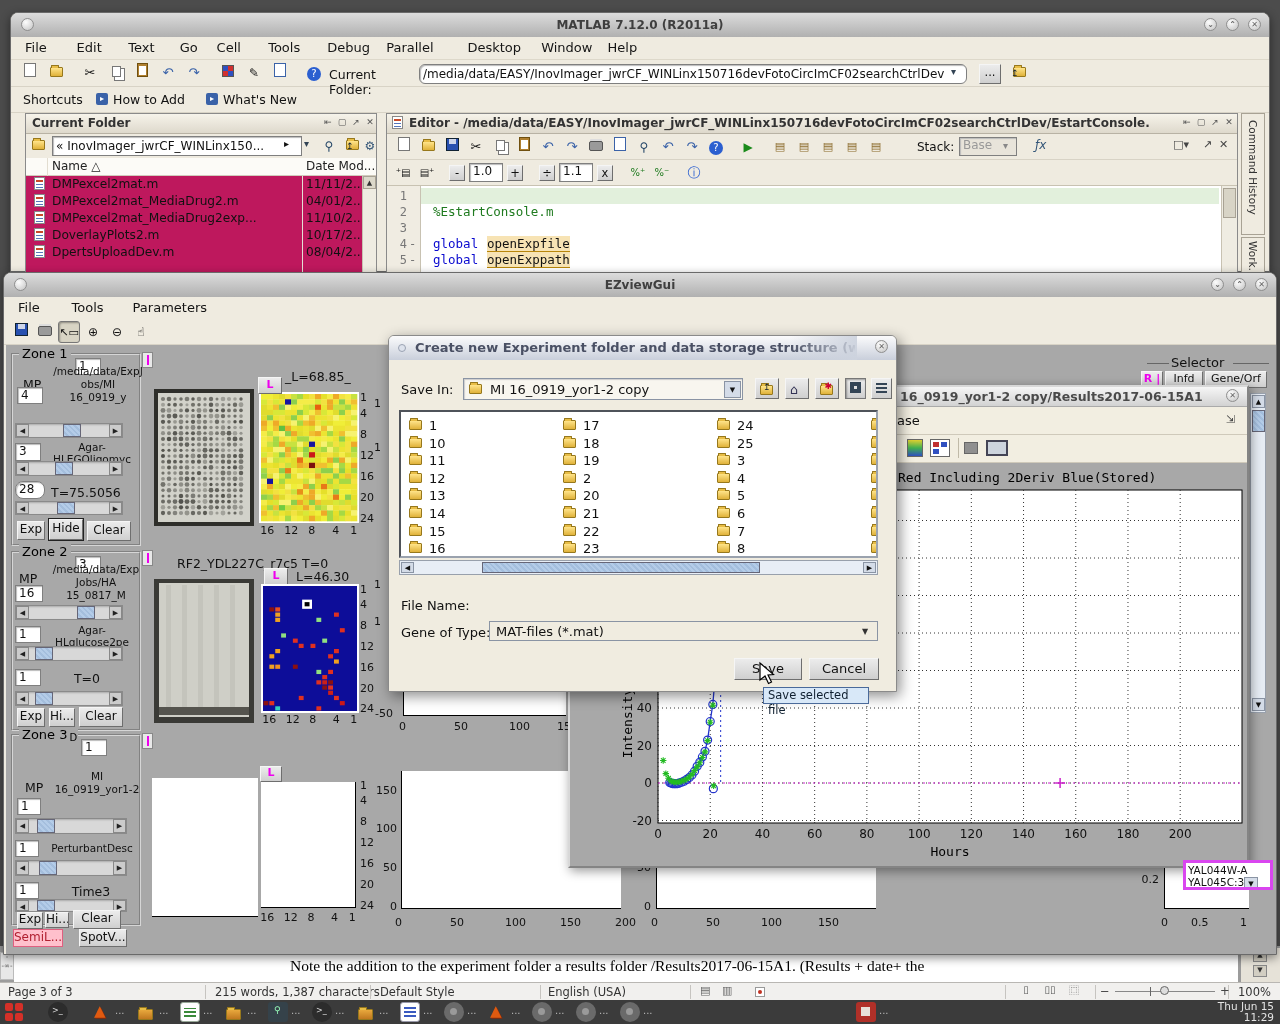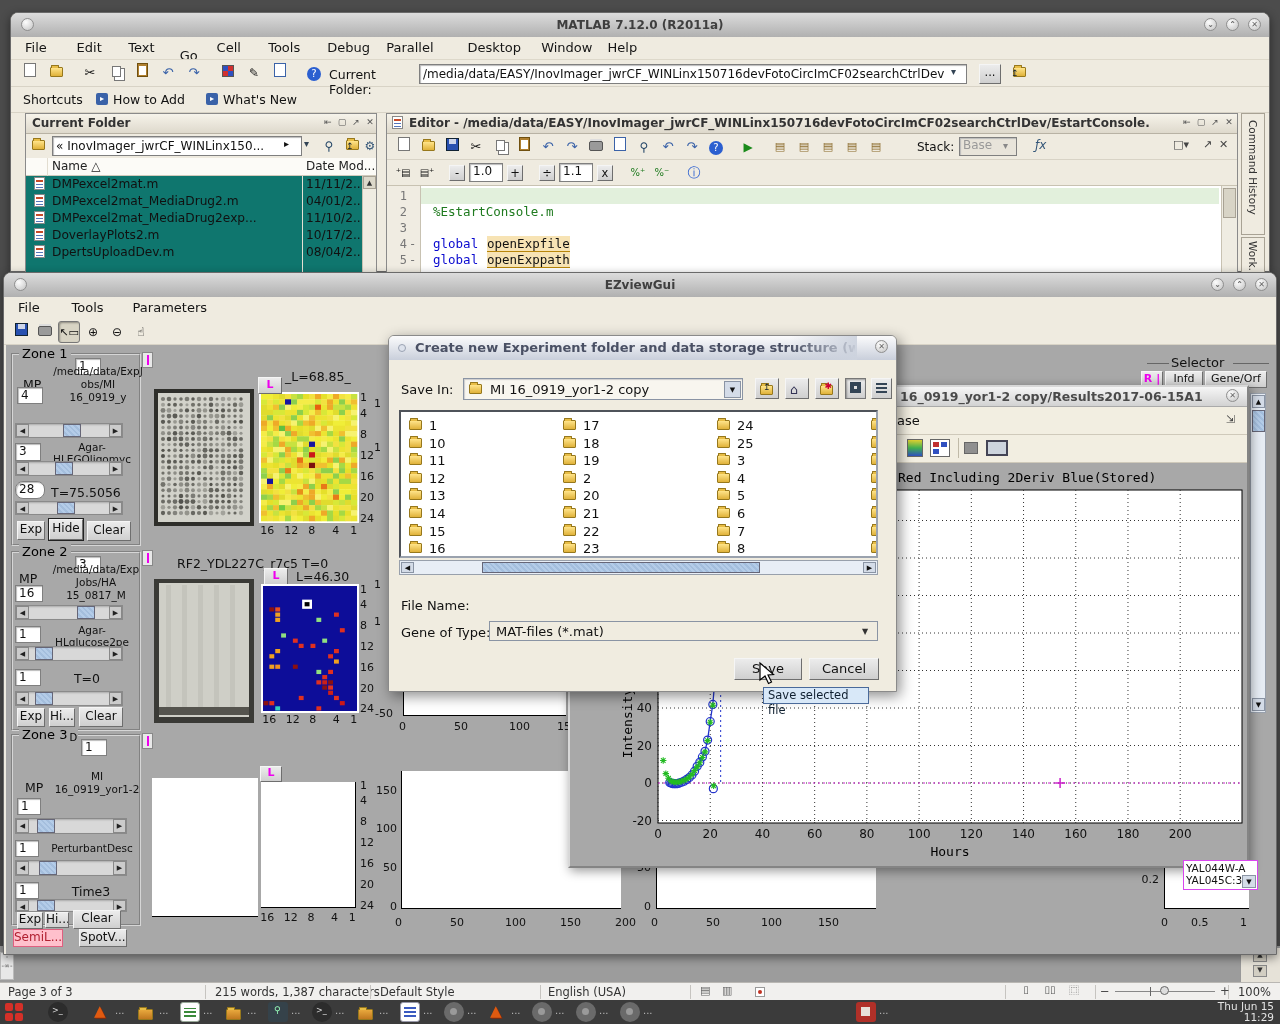--- a/index.html
+++ b/index.html
@@ -58,21 +58,21 @@
       <span class="circ" style="left:10px"></span>
       <span>MATLAB  7.12.0 (R2011a)</span>
       <span class="circ" style="right:52px">⌄</span>
       <span class="circ" style="right:30px">⌃</span>
       <span class="circ" style="right:8px">✕</span>
     </div>
     <div class="menubar" id="ml-menus" style="left:14px;top:24px;right:0;height:22px;">
         <span style="position: absolute; left: 0px; top: 3px;">File</span>
         <span style="position: absolute; left: 51.6px; top: 3px;">Edit</span>
         <span style="position: absolute; left: 103.2px; top: 3px;">Text</span>
-        <span style="position: absolute; left: 154.8px; top: 3px; margin-top: 8px;">Go</span>
+        <span style="position: absolute; left: 154.8px; top: 3px;">Go</span>
         <span style="position: absolute; left: 191.6px; top: 3px;">Cell</span>
         <span style="position: absolute; left: 243.2px; top: 3px;">Tools</span>
         <span style="position: absolute; left: 302.2px; top: 3px;">Debug</span>
         <span style="position: absolute; left: 361.2px; top: 3px;">Parallel</span>
         <span style="position: absolute; left: 442.4px; top: 3px;">Desktop</span>
         <span style="position: absolute; left: 516.2px; top: 3px;">Window</span>
         <span style="position: absolute; left: 582.6px; top: 3px;">Help</span>
       </div>
     <div class="abs" id="ml-toolbar" style="left:0;top:46px;right:0;height:28px;border-top:1px solid #ddd8ca;border-bottom:1px solid #d8d3c6;">
         <div class="tbtn" style="position: absolute; left: 8px; top: 2px; width: 22px; height: 22px;"><span class="page-ic"></span></div>
@@ -80,21 +80,21 @@
         <div class="tbtn" style="position: absolute; left: 68px; top: 2px; width: 22px; height: 22px;"><span style="font-size:13px">✂</span></div>
         <div class="tbtn" style="position: absolute; left: 94px; top: 2px; width: 22px; height: 22px;"><span class="page-ic" style="width:9px;height:11px;box-shadow:3px 3px 0 #fff,3px 3px 0 1px #777;"></span></div>
         <div class="tbtn" style="position: absolute; left: 120px; top: 2px; width: 22px; height: 22px;"><span style="display:inline-block;width:11px;height:14px;background:#b08030;border:1px solid #705010;"><span style="display:block;width:7px;height:9px;margin:2px auto 0;background:#fff;"></span></span></div>
         <div class="tbtn" style="position: absolute; left: 146px; top: 2px; width: 22px; height: 22px;"><span style="color:#3a62a8;font-size:13px">↶</span></div>
         <div class="tbtn" style="position: absolute; left: 172px; top: 2px; width: 22px; height: 22px;"><span style="color:#3a62a8;font-size:13px">↷</span></div>
         <div class="tbtn" style="position: absolute; left: 206px; top: 2px; width: 22px; height: 22px;"><span style="display:inline-block;width:12px;height:12px;background:conic-gradient(#d03030 0 25%,#3050c0 0 50%,#d03030 0 75%,#3050c0 0);border:1px solid #555;"></span></div>
         <div class="tbtn" style="position: absolute; left: 232px; top: 2px; width: 22px; height: 22px;"><span style="font-size:12px">✎</span></div>
         <div class="tbtn" style="position: absolute; left: 258px; top: 2px; width: 22px; height: 22px;"><span class="page-ic" style="border-color:#3a62a8"></span></div>
         <div class="tbtn" style="position: absolute; left: 292px; top: 2px; width: 22px; height: 22px;"><span style="display:inline-block;width:14px;height:14px;border-radius:50%;background:#2b5fd0;color:#fff;font-size:10px;line-height:14px;">?</span></div>
         <div style="position: absolute; left: 318px; top: 7px; width: 90px; height: 16px; font-size: 12.5px;">Current Folder:</div>
-        <div class="edit" style="position: absolute; left: 408px; top: 4px; width: 548px; height: 20px; font-size: 12px; line-height: 18px;">/media/data/EASY/InovImager_jwrCF_WINLinx150716devFotoCircImCF02searchCtrlDev</div>
+        <div class="edit" style="position: absolute; left: 408px; top: 4px; width: 548px; height: 20px; font-size: 12px; line-height: 18px; border-radius: 6px;">/media/data/EASY/InovImager_jwrCF_WINLinx150716devFotoCircImCF02searchCtrlDev</div>
         <div style="position: absolute; left: 940px; top: 6px; width: 14px; height: 16px; font-size: 10px; color: rgb(51, 68, 85);">▾</div>
         <div class="mbtn" style="position: absolute; left: 968px; top: 4px; width: 22px; height: 20px;">...</div>
         <div class="tbtn" style="position: absolute; left: 996px; top: 2px; width: 24px; height: 22px;"><span class="folder-ic"></span><span style="position:absolute;left:3px;top:0px;font-size:9px;color:#123;">↥</span></div>
       </div>
     <div class="abs" id="ml-shortcuts" style="left:0;top:74px;right:0;height:26px;border-bottom:1px solid #d8d3c6;">
         <div style="position: absolute; left: 12px; top: 5px; width: 70px; height: 16px; font-size: 12.5px;">Shortcuts</div>
         <div style="position: absolute; left: 85px; top: 6px; width: 12px; height: 12px; background: rgb(58, 98, 168); border-radius: 2px; color: rgb(255, 255, 255); font-size: 8px; text-align: center; line-height: 12px;">▸</div>
         <div style="position: absolute; left: 102px; top: 5px; width: 100px; height: 16px; font-size: 12.5px;">How to Add</div>
         <div style="position: absolute; left: 195px; top: 6px; width: 12px; height: 12px; background: rgb(58, 98, 168); border-radius: 2px; color: rgb(255, 255, 255); font-size: 8px; text-align: center; line-height: 12px;">▸</div>
         <div style="position: absolute; left: 212px; top: 5px; width: 100px; height: 16px; font-size: 12.5px;">What's New</div>
@@ -114,21 +114,21 @@
           <div style="position: absolute; left: 278px; top: 4px; width: 12px; height: 14px; font-size: 10px; color: rgb(51, 68, 85);">▾</div>
           <div class="tbtn" style="position: absolute; left: 292px; top: 1px; width: 22px; height: 22px;"><span style="font-size:12px;color:#246;">⚲</span></div>
           <div class="tbtn" style="position: absolute; left: 316px; top: 1px; width: 20px; height: 22px;"><span class="folder-ic"></span><span style="position:absolute;left:3px;top:0px;font-size:9px;color:#123;">↥</span></div>
           <div class="tbtn" style="position: absolute; left: 336px; top: 1px; width: 16px; height: 22px;"><span style="font-size:12px;color:#357;">⚙</span></div>
         </div>
         <div style="position: absolute; left: 0px; top: 44px; width: 350px; height: 18px; background: rgb(252, 251, 247); border-bottom: 1px solid rgb(208, 202, 188); font-size: 12px; color: rgb(34, 34, 34);">
           <div style="position: absolute; left: 0px; top: 0px; width: 22px; height: 18px; border-right: 1px solid rgb(226, 221, 208);"></div>
           <div style="position: absolute; left: 26px; top: 1px; width: 220px; height: 16px;">Name △</div>
           <div style="position: absolute; left: 280px; top: 1px; width: 70px; height: 16px;">Date Mod...</div>
         </div>
-        <div style="position: absolute; left: 0px; top: 62px; width: 350px; height: 96px; background: #0f766e;">
+        <div style="position: absolute; left: 0px; top: 62px; width: 350px; height: 96px; background: #be185d;">
           <div style="position: absolute; left: 0px; top: 0px; width: 350px; height: 17px;">
             <div style="position: absolute; left: 8px; top: 1px; width: 14px; height: 15px;"><span class="mfile"></span></div>
             <div style="position: absolute; left: 26px; top: 1px; width: 248px; height: 15px; font-size: 12.2px; white-space: nowrap; overflow: hidden;">DMPexcel2mat.m</div>
             <div style="position: absolute; left: 280px; top: 1px; width: 58px; height: 15px; font-size: 12.2px;">11/11/2...</div>
           </div>
           <div style="position: absolute; left: 0px; top: 17px; width: 350px; height: 17px;">
             <div style="position: absolute; left: 8px; top: 1px; width: 14px; height: 15px;"><span class="mfile"></span></div>
             <div style="position: absolute; left: 26px; top: 1px; width: 248px; height: 15px; font-size: 12.2px; white-space: nowrap; overflow: hidden;">DMPexcel2mat_MediaDrug2.m</div>
             <div style="position: absolute; left: 280px; top: 1px; width: 58px; height: 15px; font-size: 12.2px;">04/01/2...</div>
           </div>
@@ -237,20 +237,23 @@
         <div style="position: absolute; left: 0px; top: 0px; width: 24px; height: 122px; background: rgb(239, 235, 224); border: 1px solid rgb(168, 162, 148);">
           <span class="vtext" style="position:absolute;left:5px;top:6px;">Command History</span>
         </div>
         <div style="position: absolute; left: 0px; top: 124px; width: 24px; height: 36px; background: rgb(239, 235, 224); border: 1px solid rgb(168, 162, 148);">
           <span class="vtext" style="position:absolute;left:5px;top:3px;">Work...</span>
         </div>
       </div>
   </div>
 
   <div class="abs" id="writer" style="left:0;top:946px;width:1280px;height:54px;background:#9c9c9c;">
+    <div class="abs" style="left:14px;top:4px;width:1224px;height:32px;background:#ffffff;">
+      <span class="abs" style="left:276px;top:7px;font:15.5px 'Liberation Serif',serif;color:#000;white-space:nowrap;">Note the addition to the experiment folder a results folder  /Results2017-06-15A1.  (Results + date+ the</span>
+    </div>
     <div class="abs" style="left:0;top:6px;width:14px;height:28px;background:#e8e8e8;border:1px solid #bbb;font-size:7px;color:#555;text-align:center;line-height:9px;">-<br><span>-∞-</span></div>
     <div class="abs" style="left:1240px;top:2px;width:40px;height:34px;background:#e6e2d8;border-left:1px solid #999;">
       <span class="abs" style="left:12px;top:2px;width:14px;height:12px;background:#d2cec2;border:1px solid #888;font-size:7px;text-align:center;color:#333;">▲</span>
       <span class="abs" style="left:12px;top:17px;width:14px;height:12px;background:#d2cec2;border:1px solid #888;font-size:7px;text-align:center;color:#333;">▼</span>
     </div>
     <div class="abs" id="writer-status" style="left:0;top:36px;width:1280px;height:18px;background:#f1f0ee;border-top:1px solid #b9b7b3;font-size:11.5px;color:#333;">
         <div style="position: absolute; left: 8px; top: 2px; width: 200px; height: 14px;">Page 3 of 3</div>
         <div style="position: absolute; left: 215px; top: 2px; width: 200px; height: 14px;">215 words, 1,387 characters</div>
         <div style="position: absolute; left: 380px; top: 2px; width: 200px; height: 14px;">Default Style</div>
         <div style="position: absolute; left: 548px; top: 2px; width: 200px; height: 14px;">English (USA)</div>
@@ -1355,21 +1358,21 @@
           <path d="M129.187,294.5 H135.587 M132.387,291.3 V297.7 M130.087,292.2 L134.687,296.8 M130.087,296.8 L134.687,292.2" stroke="#22bb22" stroke-width="1.1"></path>
           <path d="M131.798,288.875 H138.19799999999998 M134.998,285.675 V292.075 M132.69799999999998,286.575 L137.298,291.175 M132.69799999999998,291.175 L137.298,286.575" stroke="#22bb22" stroke-width="1.1"></path>
           <path d="M134.40900000000002,277.625 H140.809 M137.609,274.425 V280.825 M135.309,275.325 L139.90900000000002,279.925 M135.309,279.925 L139.90900000000002,275.325" stroke="#22bb22" stroke-width="1.1"></path>
           <path d="M137.02,259.25 H143.42 M140.22,256.05 V262.45 M137.92,256.95 L142.52,261.55 M137.92,261.55 L142.52,256.95" stroke="#22bb22" stroke-width="1.1"></path>
           <path d="M139.63100000000003,242.1875 H146.031 M142.83100000000002,238.9875 V245.3875 M140.531,239.8875 L145.13100000000003,244.4875 M140.531,244.4875 L145.13100000000003,239.8875" stroke="#22bb22" stroke-width="1.1"></path>
           <path d="M140.41430000000003,322.8125 H146.8143 M143.61430000000001,319.6125 V326.0125 M141.3143,320.5125 L145.91430000000003,325.1125 M141.3143,325.1125 L145.91430000000003,320.5125" stroke="#22bb22" stroke-width="1.1"></path>
         </svg>
       </div>
     </div>
 
-  <div class="abs" id="gene-popup" style="left:1183px;top:860px;width:75px;height:30px;background:#fff;border:1px solid #d946ef;overflow:hidden;font-size:10.5px;line-height:12px;padding:1px 18px;">
+  <div class="abs" id="gene-popup" style="left:1183px;top:860px;width:90px;height:30px;background:#fff;border:3px solid #d946ef;overflow:hidden;font-size:10.5px;line-height:12px;padding:1px 18px;">
       <div style="position: absolute; left: 2px; top: 1px; width: 56px; height: 12px; font-size: 10.5px; white-space: nowrap;">YAL044W-A</div>
       <div style="position: absolute; left: 2px; top: 13px; width: 56px; height: 12px; font-size: 10.5px; white-space: nowrap;">YAL045C:3:</div>
       <div style="position: absolute; left: 58px; top: 14px; width: 14px; height: 13px; background: rgb(212, 220, 232); border: 1px solid rgb(138, 148, 164); font-size: 7px; text-align: center; line-height: 12px;">▼</div>
     </div>
 
 
   <div class="abs" id="dlg" style="left:388px;top:335px;width:509px;height:357px;background:#f0ece0;border:1px solid #8a8a8a;border-radius:6px 6px 0 0;box-shadow:3px 4px 14px rgba(0,0,0,.45);">
     <div class="abs" style="left:0;top:0;right:0;height:24px;border-radius:5px 5px 0 0;background:linear-gradient(#fbfbfc,#c9cfdb);">
       <span class="abs" style="left:9px;top:8px;width:8px;height:8px;border-radius:50%;background:#dde2ec;border:1px solid #9aa2b2;"></span>
       <span class="abs" style="left:26px;top:4px;width:440px;overflow:hidden;white-space:nowrap;font:bold 13px 'DejaVu Sans',sans-serif;color:#4a5064;">Create new Experiment folder and data storage structure (with associate</span>

